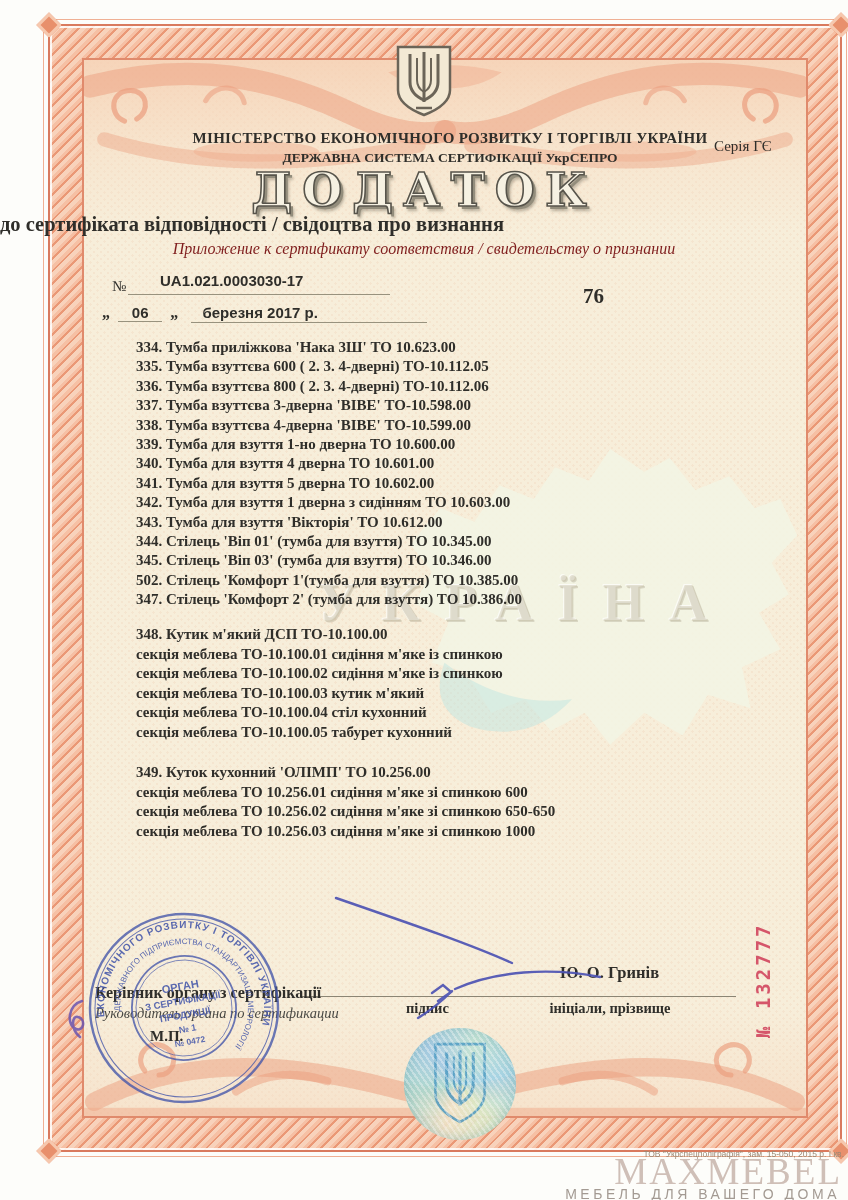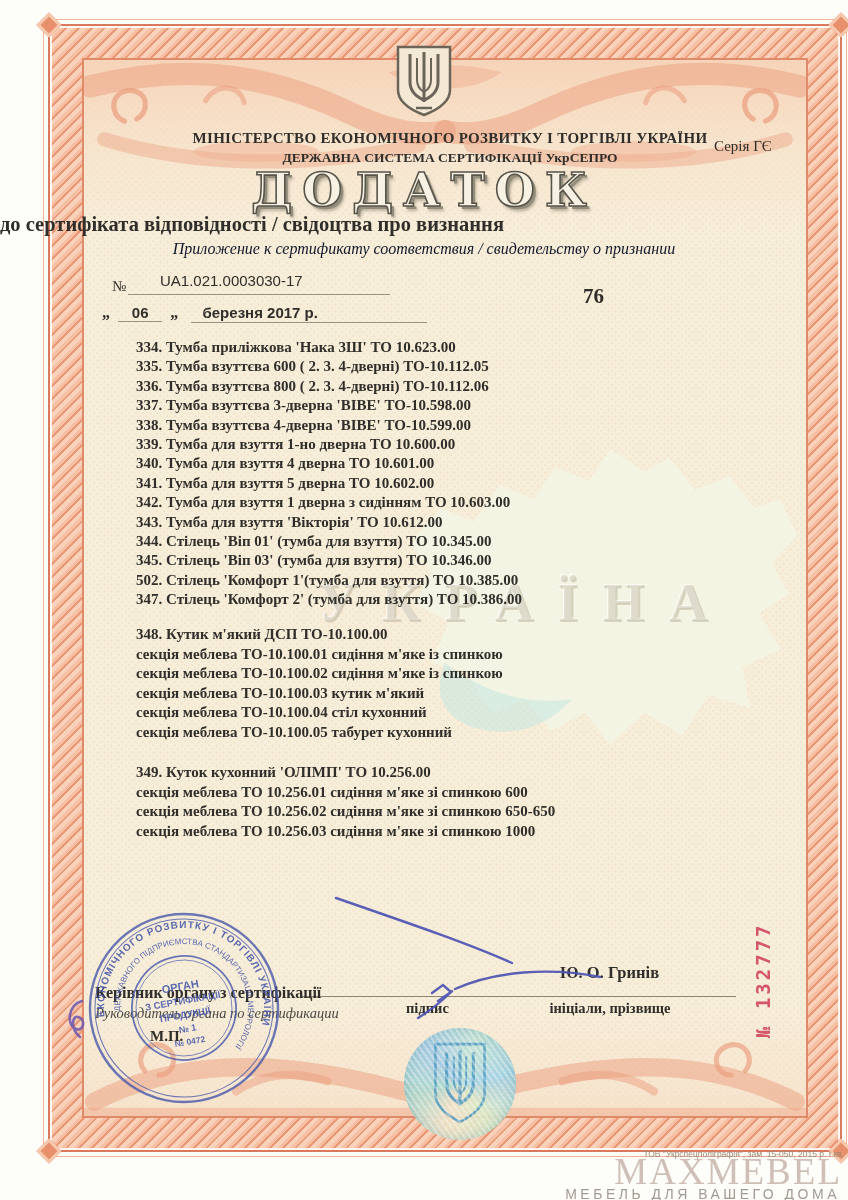--- a/index.html
+++ b/index.html
@@ -32,23 +32,23 @@
   .abs{position:absolute;}
   .header-block{left:130px;top:130px;width:640px;text-align:center;font-weight:bold;}
   .ministry{font-size:15px;letter-spacing:.3px;}
   .system{font-size:13.5px;margin-top:3px;}
   .series{left:714px;top:138px;font-size:15px;font-weight:normal;}
   .doc-title{left:0;right:0;top:163px;text-align:center;font-family:"DejaVu Serif", serif;
              font-weight:bold;font-size:46px;letter-spacing:10px;color:#f6f1e2;
              -webkit-text-stroke:1.6px #57544b;
              text-shadow:3px 3px 0 #938d7c, 4px 5px 3px rgba(70,62,48,.35);}
   .sub-ua{left:0;right:0;top:213px;text-align:left;font-weight:bold;font-size:20.5px;}
-  .sub-ru{left:0;right:0;top:240px;text-align:center;font-style:italic;font-size:16px;color:#0f172a;}
+  .sub-ru{left:0;right:0;top:240px;text-align:center;font-style:italic;font-size:16px;color:#7f1d1d;}
   .num-label{left:112px;top:278px;font-size:15px;}
-  .num-value{left:160px;top:272px;font-size:15px;font-weight:normal;font-family:"Liberation Sans",sans-serif;}
+  .num-value{left:160px;top:272px;font-size:15px;font-weight:bold;font-family:"Liberation Sans",sans-serif;}
   .num-line{left:128px;top:274px;width:262px;height:20px;border-bottom:1.5px solid #98927e;}
   .page-num{left:583px;top:284px;font-size:21px;font-weight:bold;}
   .date-row{left:102px;top:304px;font-size:15px;font-weight:bold;font-family:"Liberation Sans",sans-serif;}
   .date-row span{display:inline-block;}
   .d-q{font-family:"Liberation Serif",serif;font-size:16px;}
   .d-day{width:44px;text-align:center;border-bottom:1.5px solid #98927e;margin:0 4px;}
   .d-seg{width:218px;border-bottom:1.5px solid #98927e;margin-left:8px;display:inline-flex;justify-content:space-between;padding:0 6px 1px 12px;}
   .items{left:136px;top:338px;font-size:15px;font-weight:bold;line-height:19.4px;white-space:nowrap;}
   .grp348{left:136px;top:625px;font-size:15px;font-weight:bold;line-height:19.5px;white-space:nowrap;}
   .grp349{left:136px;top:763px;font-size:15px;font-weight:bold;line-height:19.5px;white-space:nowrap;}

